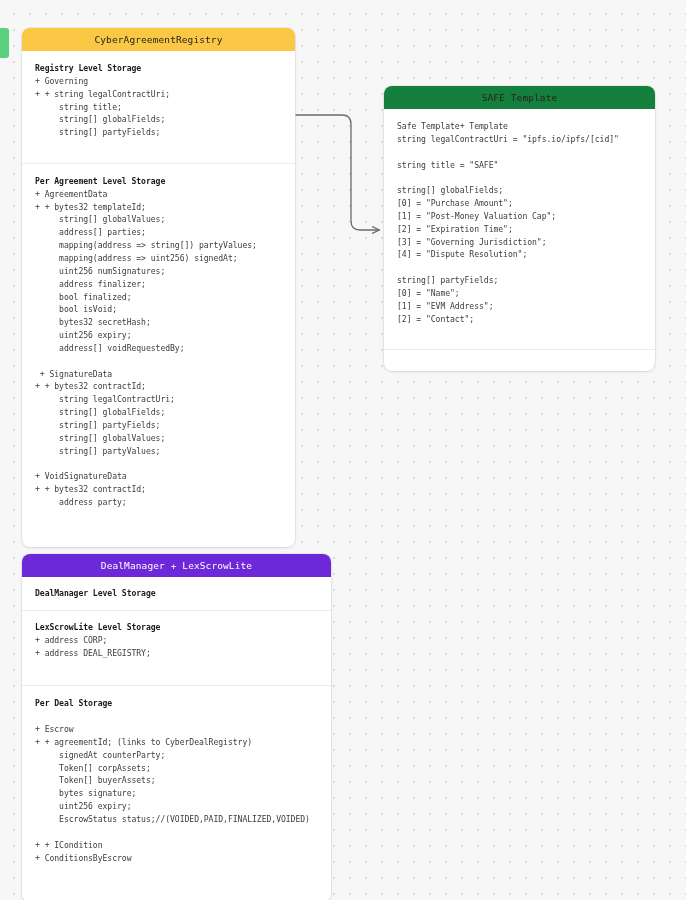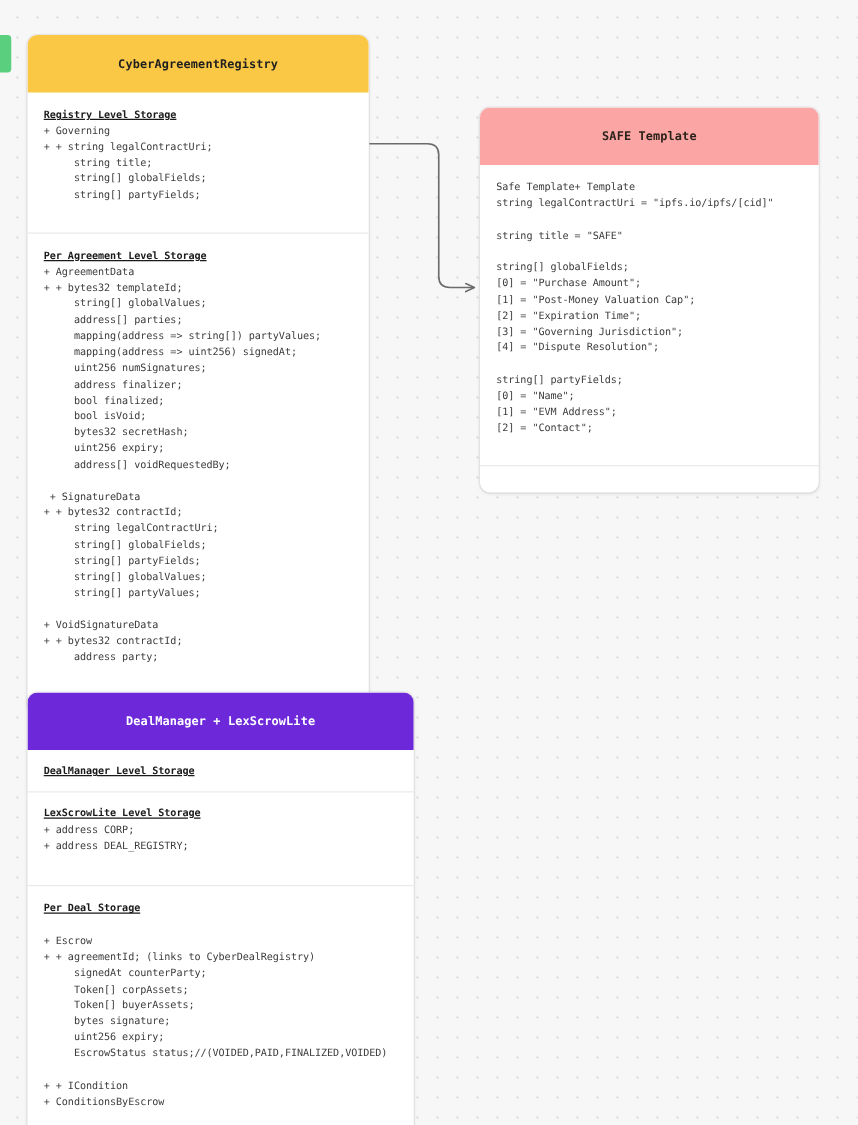--- a/index.html
+++ b/index.html
@@ -51,31 +51,31 @@
   .card {
     position: absolute;
     background: #ffffff;
     border-radius: 8px;
     box-shadow: 0 1px 3px rgba(0,0,0,0.10), 0 0 0 1px rgba(0,0,0,0.045);
     overflow: hidden;
     display: flex;
     flex-direction: column;
   }
   .card-header {
-    height: 46px;
+    height: 23px;
     display: flex;
     align-items: center;
     justify-content: center;
     font-size: 9.5px;
-    font-weight: bold;
+    font-weight: normal;
     letter-spacing: 0.1px;
     flex: none;
   }
   .card-header.amber  { background: #fbc845; color: #1f1f1f; }
-  .card-header.orange { background: #fca5a5; color: #2a2118; }
+  .card-header.orange { background: #15803d; color: #2a2118; }
   .card-header.purple { background: #6d28d9; color: #ffffff; }
 
   .card-body {
     padding: 0;
     display: flex;
     flex-direction: column;
   }
 
   .section {
     padding: 11px 12px 11px 13px;
@@ -91,21 +91,20 @@
   .line {
     font-size: 8.1px;
     line-height: 12.85px;
     color: #3c3c3c;
     white-space: pre;
     letter-spacing: -0.05px;
   }
   .line.title {
     font-weight: bold;
     color: #1a1a1a;
-    text-decoration: underline;
   }
   .line.spacer { height: 12.85px; }
 
   
   #card-registry   { left: 22px;  top: 28px;  width: 273px; }
   #card-safe       { left: 384px; top: 86px;  width: 271px; }
   #card-dealmgr    { left: 22px;  top: 554px; width: 309px; }
 </style>
 </head>
 <body>

